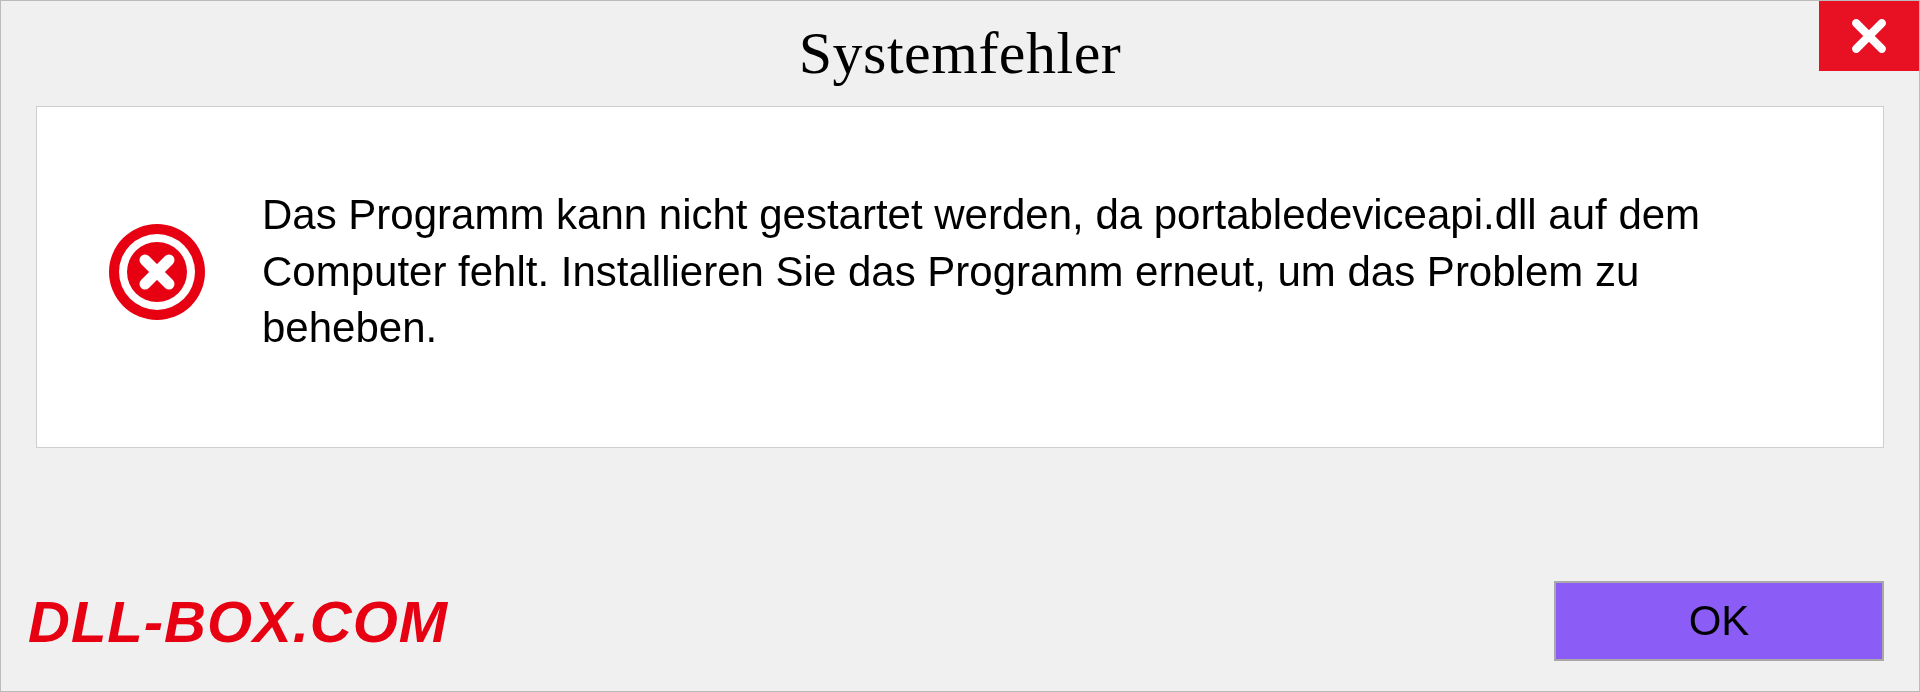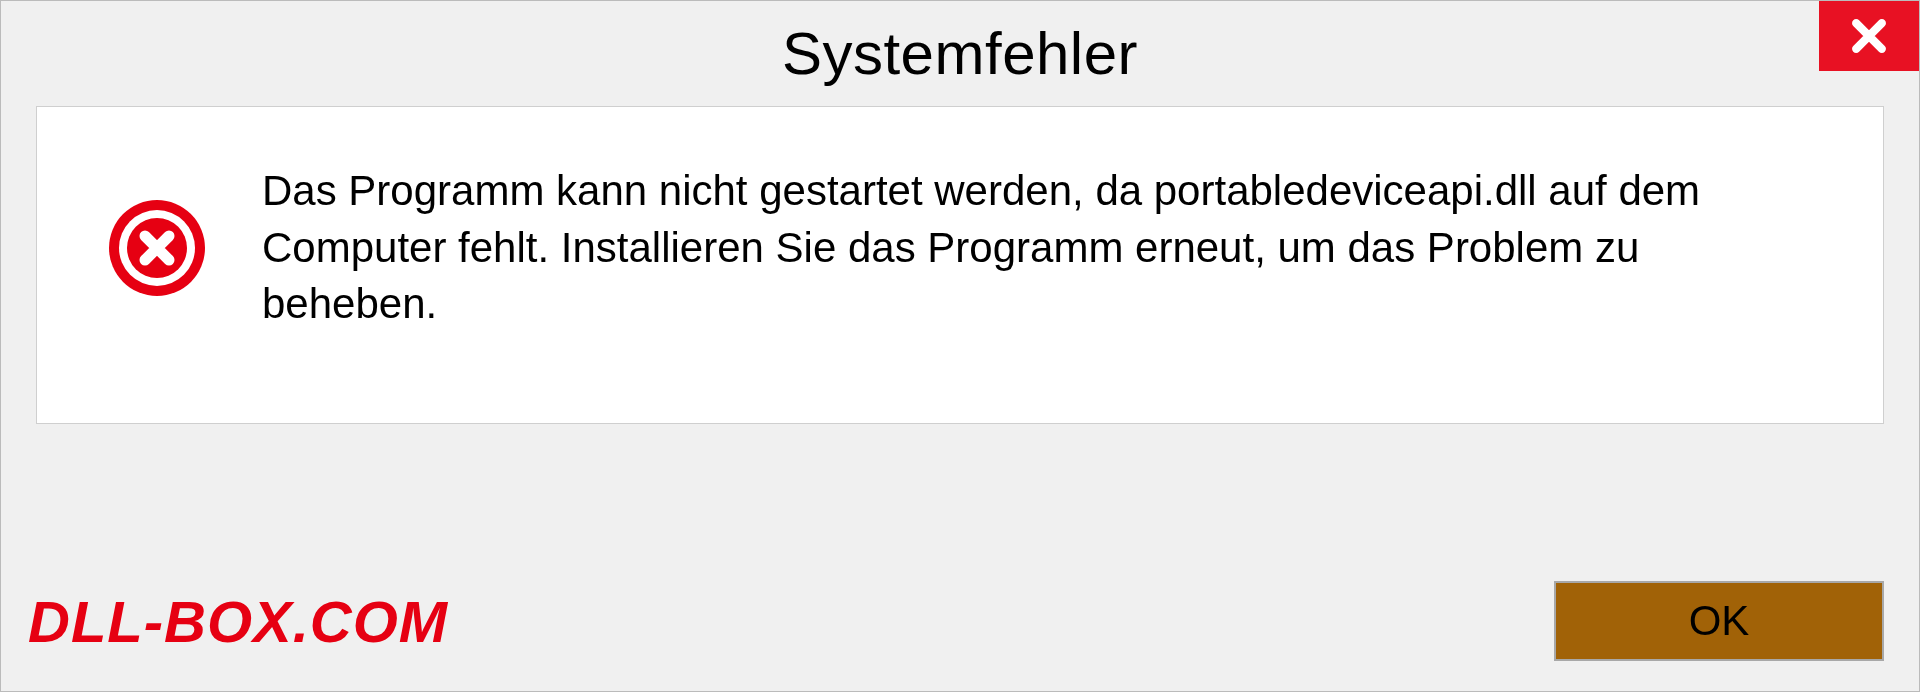--- a/index.html
+++ b/index.html
@@ -28,20 +28,21 @@
       align-items: center;
       position: relative;
       height: 105px;
       padding: 0 20px;
     }
     .title-text {
       font-size: 60px;
       color: #000;
       font-weight: 400;
       letter-spacing: 0.5px;
+      font-family: Liberation Serif, serif;
     }
     .close-btn {
       position: absolute;
       right: 0;
       top: 0;
       width: 100px;
       height: 70px;
       background: #e81123;
       display: flex;
       align-items: center;
@@ -50,21 +51,21 @@
     }
     .close-btn svg {
       width: 44px;
       height: 44px;
     }
     .content-panel {
       margin: 0 35px;
       background: #ffffff;
       border: 1px solid #cfcfcf;
       flex: 0 0 auto;
-      padding: 56px 60px 90px 70px;
+      padding: 80px 60px 90px 70px;
       display: flex;
       align-items: center;
       gap: 55px;
     }
     .error-icon {
       flex-shrink: 0;
       width: 100px;
       height: 100px;
     }
     .error-icon svg {
@@ -88,21 +89,21 @@
       font-size: 58px;
       font-weight: 900;
       font-style: italic;
       color: #e60012;
       letter-spacing: 1px;
       font-family: Arial, sans-serif;
     }
     .ok-btn {
       width: 330px;
       height: 80px;
-      background: #a16207;
+      background: #8b5cf6;
       border: 2px solid #a8a8a8;
       font-size: 42px;
       color: #000;
       display: flex;
       align-items: center;
       justify-content: center;
       cursor: pointer;
       font-family: inherit;
     }
   </style>

